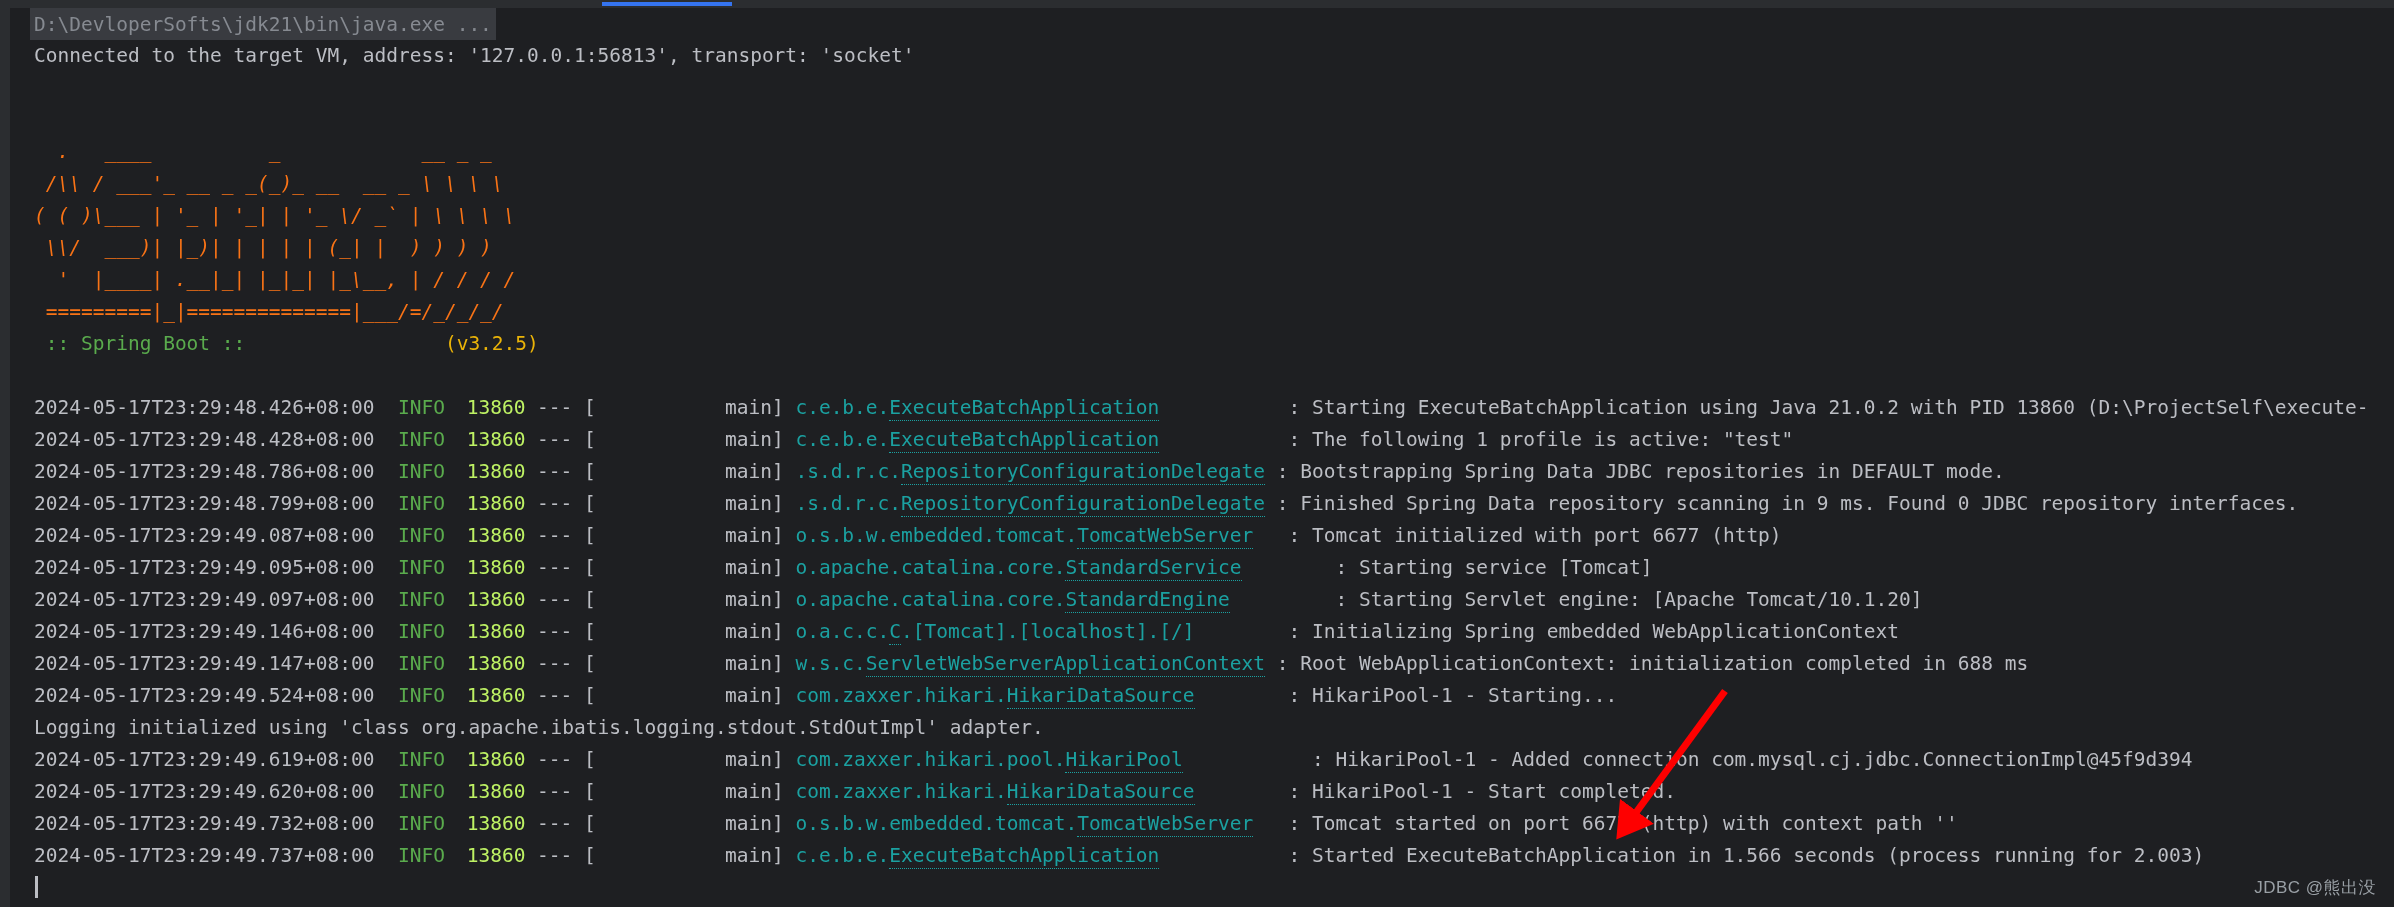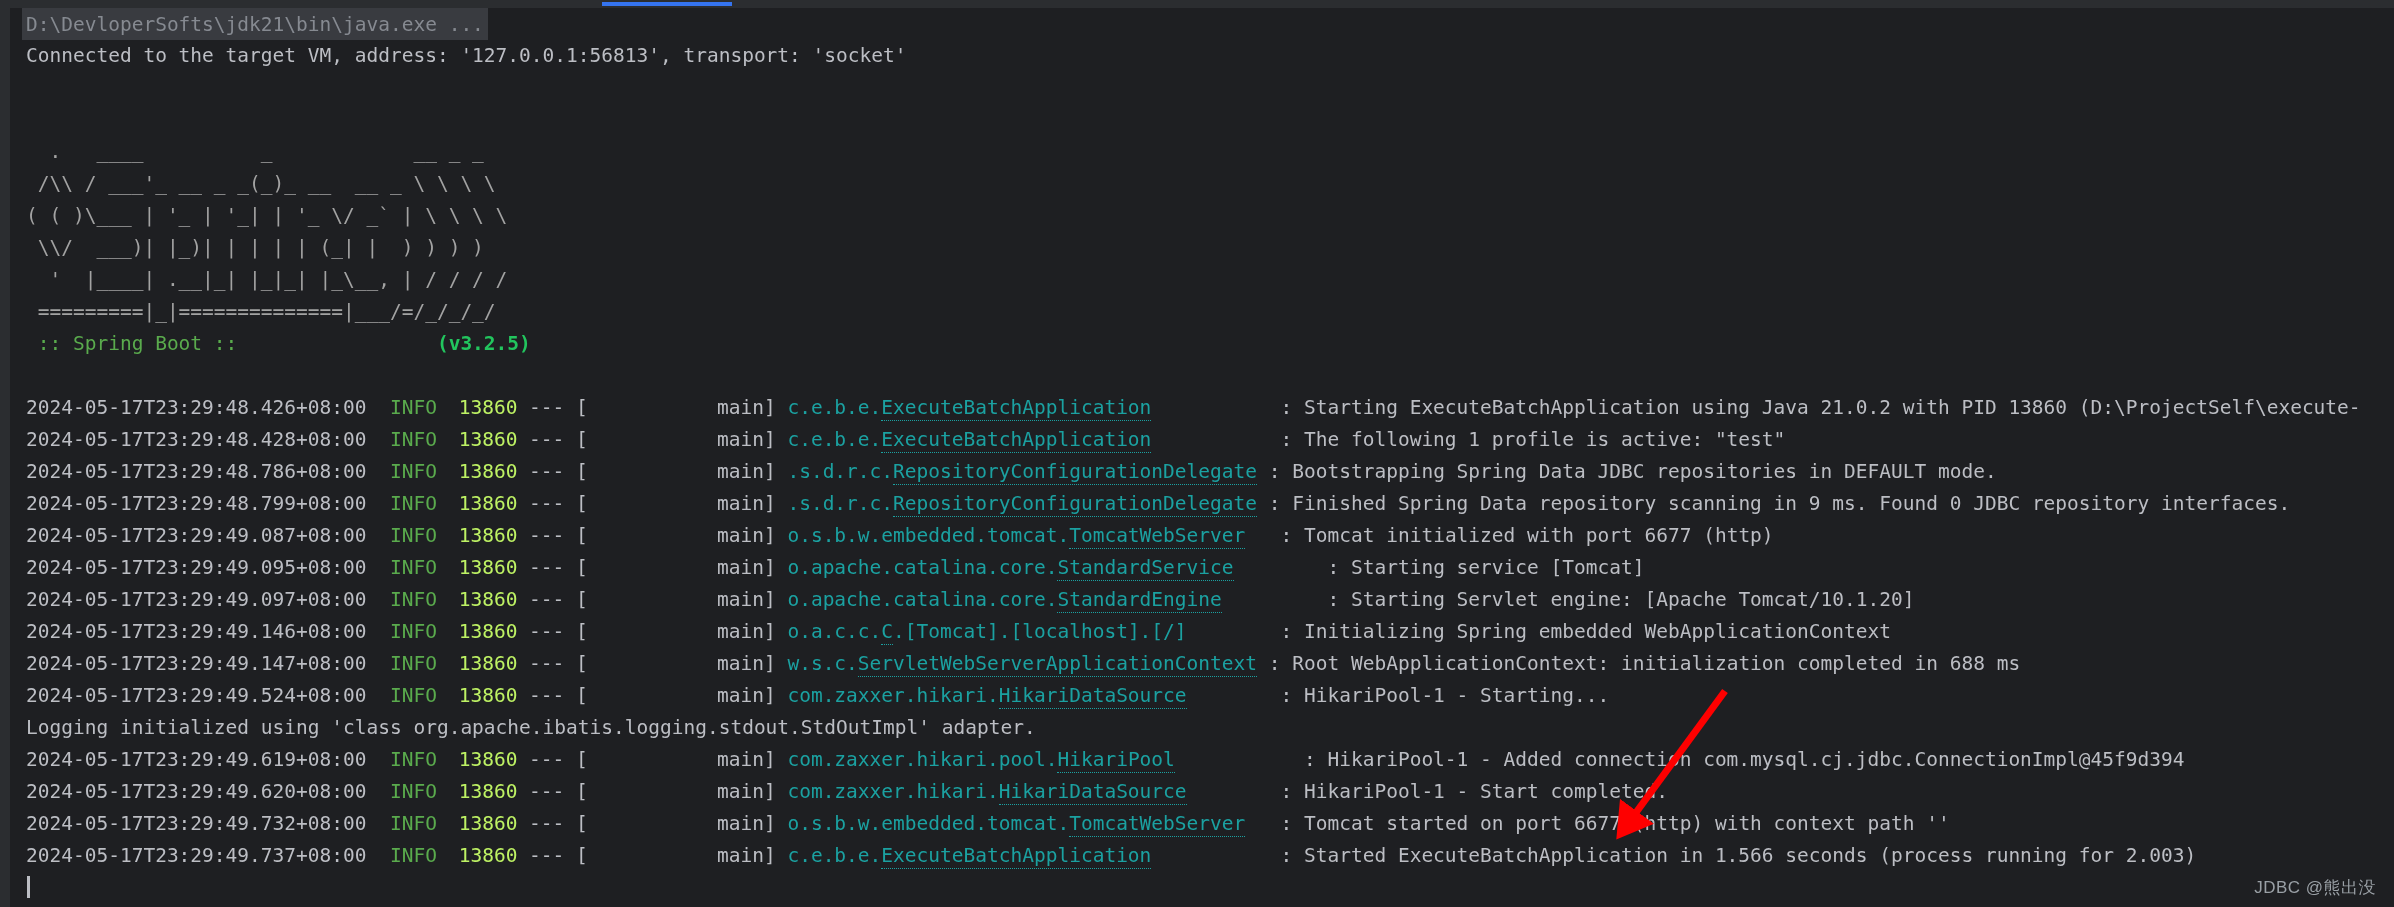--- a/index.html
+++ b/index.html
@@ -56,39 +56,39 @@
     width: 2384px;
     height: 899px;
     white-space: pre;
     font-size: 19.5px;
     line-height: 32px;
     letter-spacing: 0px;
   }
 
   .line {
     height: 32px;
-    padding-left: 16px;
+    padding-left: 24px;
     color: #bcbec4;
     white-space: pre;
     overflow: hidden;
   }
 
   
   .cmdline {
     display: inline-block;
     background: #393b40;
     color: #868a91;
     padding: 1px 4px 2px 4px;
     margin-left: -4px;
   }
 
   
-  .banner { color: #a3a3a3; }
+  .banner { color: #f97316; font-style: italic; }
   .spring-green { color: #5aab4d; }
-  .version-grey { color: #22c55e; font-weight: bold; }
+  .version-grey { color: #eab308; }
 
   
   .ts     { color: #bcbec4; }
   .info   { color: #5aab4d; }
   .pid    { color: #bef264; margin-left: 10px; }
   .dash   { color: #bcbec4; }
   .thread { color: #bcbec4; }
   .logger { color: #1ba1a1; }
   .logger-link {
     color: #1ba1a1;

